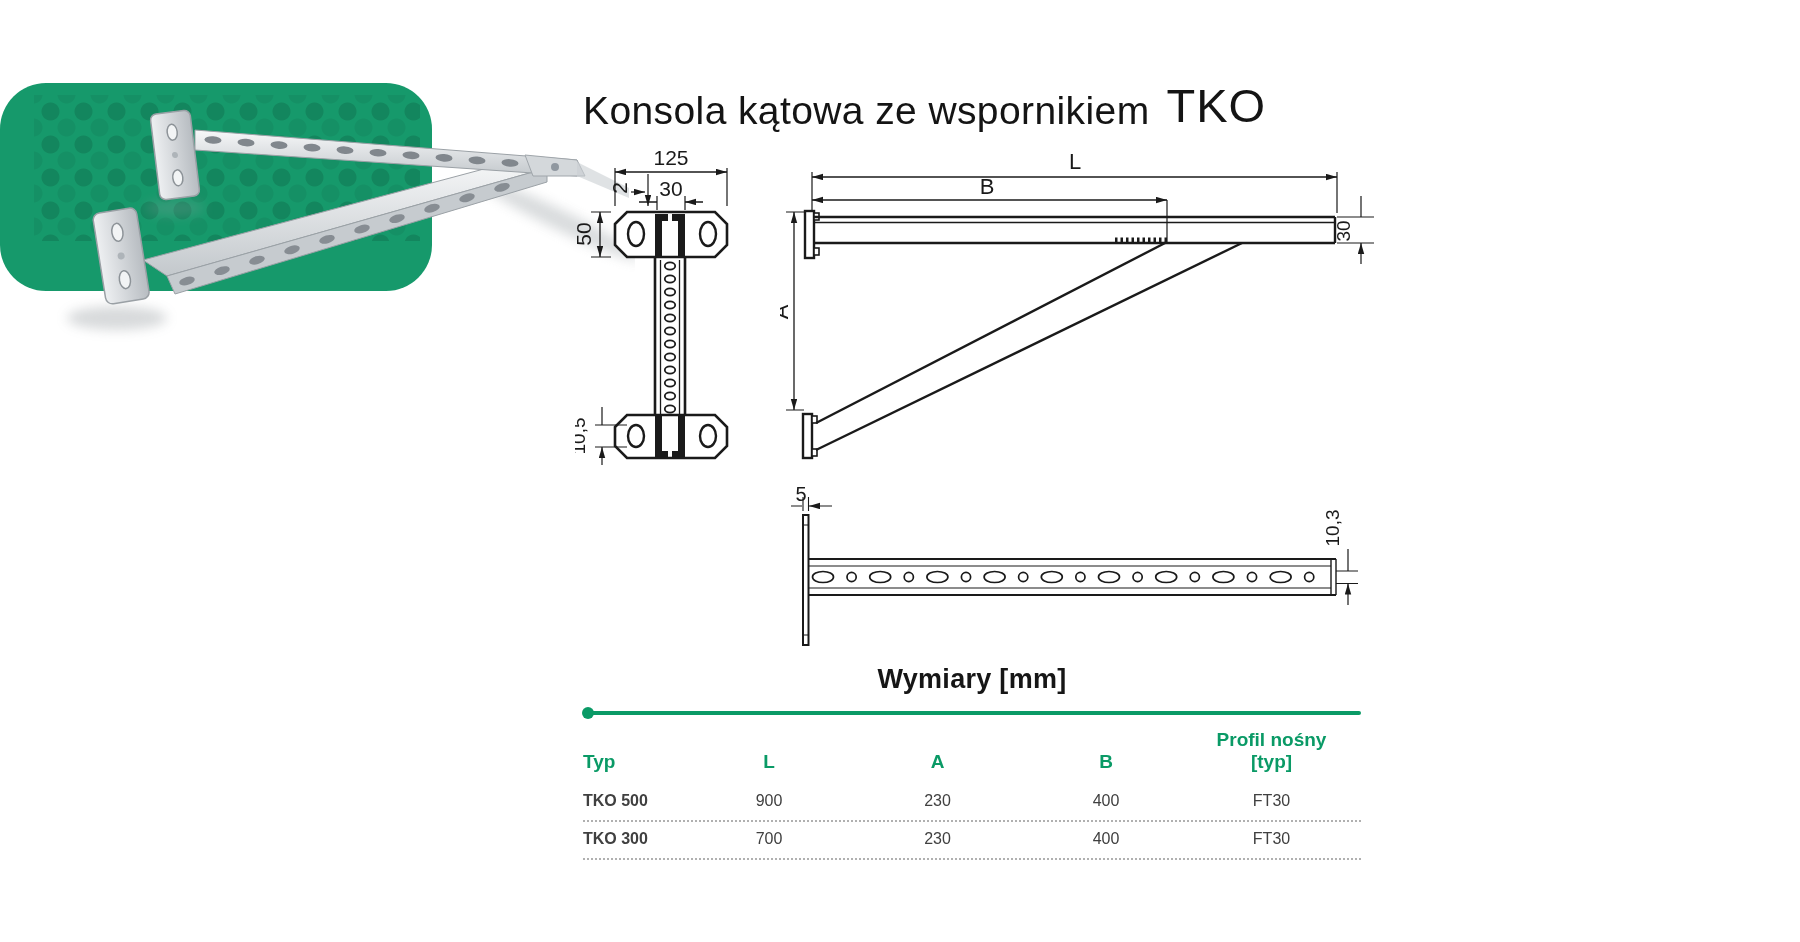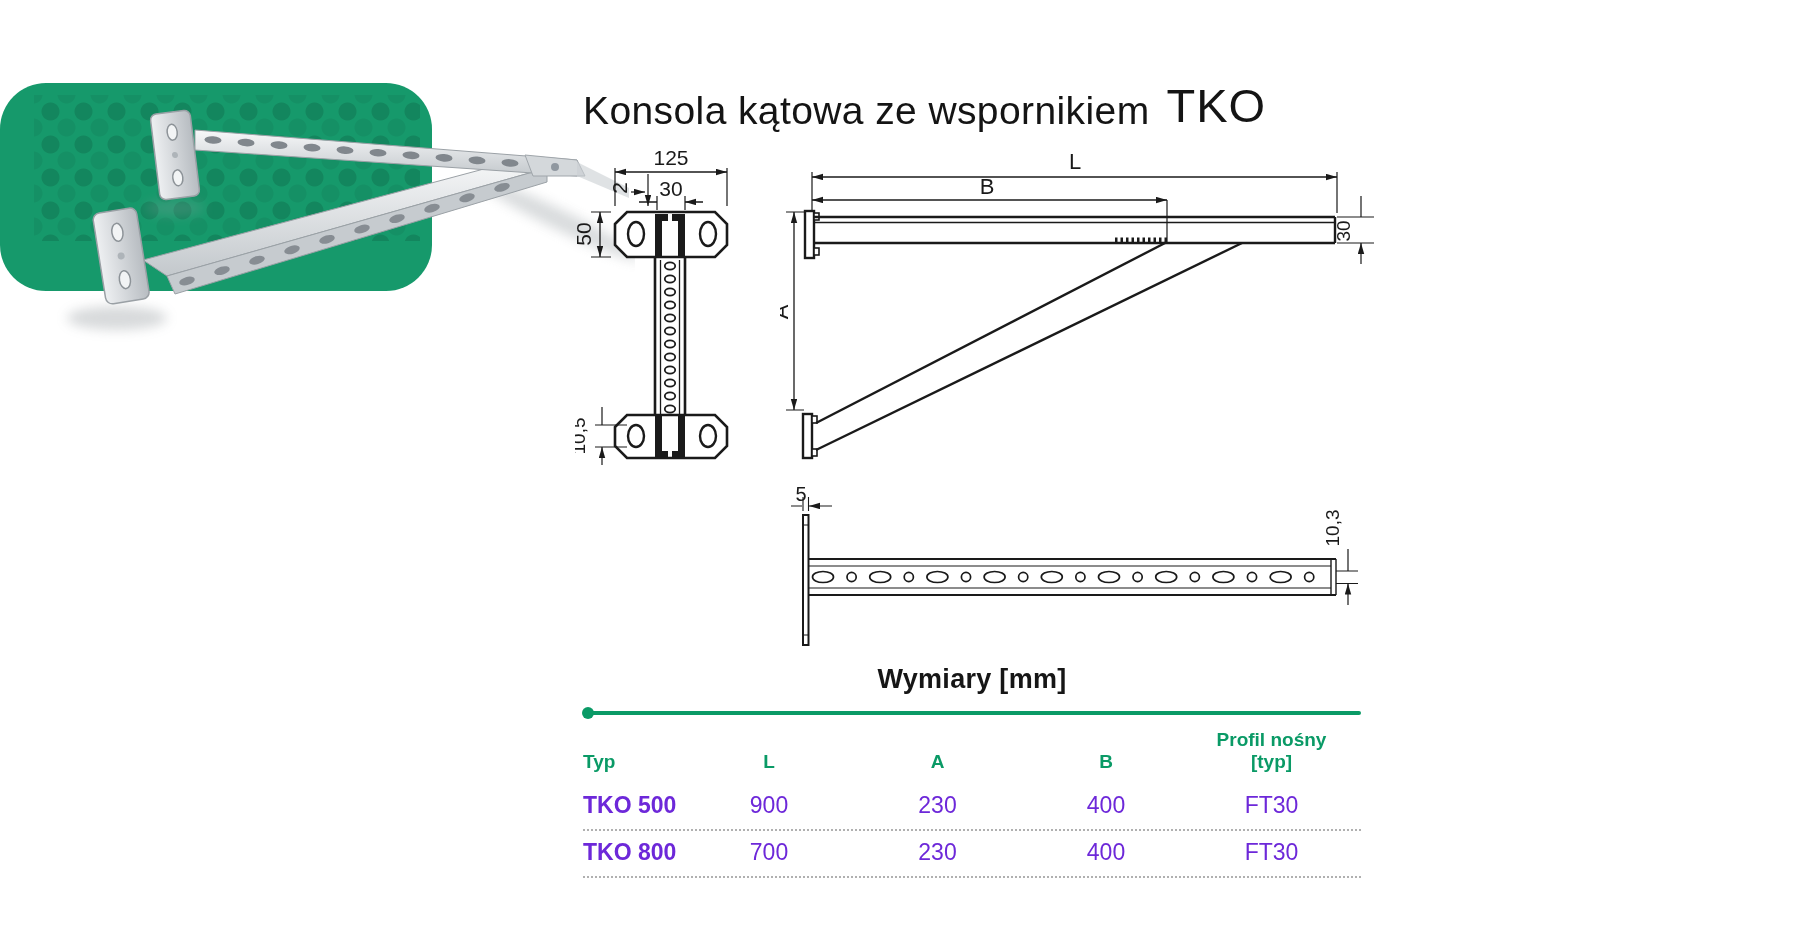--- a/index.html
+++ b/index.html
@@ -35,21 +35,21 @@
   .dims h2{font-size:27px;font-weight:700;letter-spacing:0.3px;color:#161616;text-align:center;}
   .rule{position:relative;margin-top:16px;height:3.5px;background:var(--accent);border-radius:2px;}
   .rule-dot{position:absolute;left:-1px;top:-4.5px;width:12px;height:12px;border-radius:50%;background:var(--accent);}
   .tbl-head,.tbl-row{display:grid;grid-template-columns:110px 152px 185px 152px 179px;}
   .tbl-head{margin-top:14px;}
   .tbl-head .h{color:var(--accent);font-weight:700;font-size:19px;line-height:1.2;
     display:flex;flex-direction:column;justify-content:flex-end;align-items:center;
     padding-bottom:10px;text-align:center;}
   .tbl-head .h.first{align-items:flex-start;text-align:right;}
   .tbl-row{border-bottom:2px dotted #b0b0b0;}
-  .tbl-row .c{font-size:23px;text-align:center;padding:8px 0 10px;color:#6d28d9;}
+  .tbl-row .c{font-size:16px;text-align:center;padding:8px 0 10px;color:#404040;}
   .tbl-row .c.first{text-align:left;font-weight:700;}
 </style>
 </head>
 <body>
 
 <div class="page">
 
   <div class="hero-panel">
     <div class="hero-dots"></div>
   </div>
@@ -310,21 +310,21 @@
       </div>
     </div>
     <div class="tbl-row">
       <div class="c first">TKO 500</div>
       <div class="c">900</div>
       <div class="c">230</div>
       <div class="c">400</div>
       <div class="c">FT30</div>
     </div>
     <div class="tbl-row">
-      <div class="c first">TKO 800</div>
+      <div class="c first">TKO 300</div>
       <div class="c">700</div>
       <div class="c">230</div>
       <div class="c">400</div>
       <div class="c">FT30</div>
     </div>
   </div>
 
 </div>
 
 </body></html>

